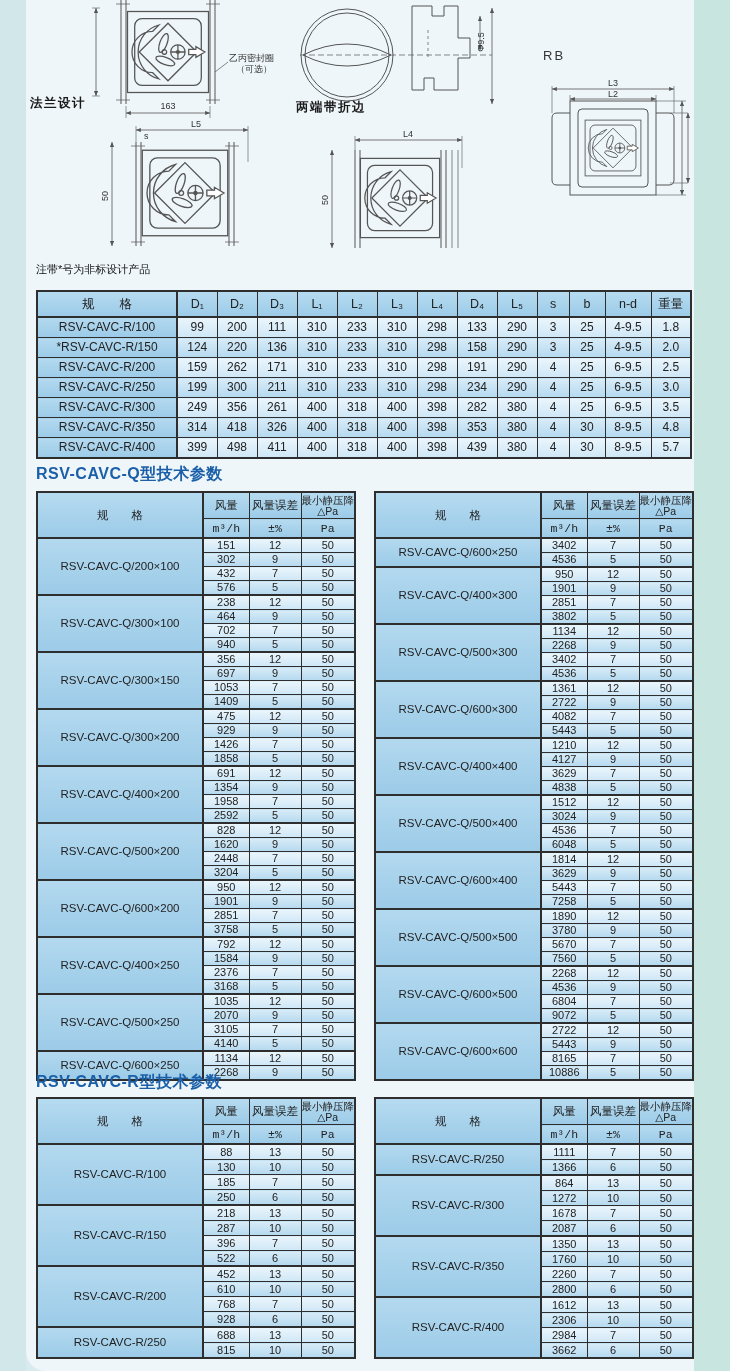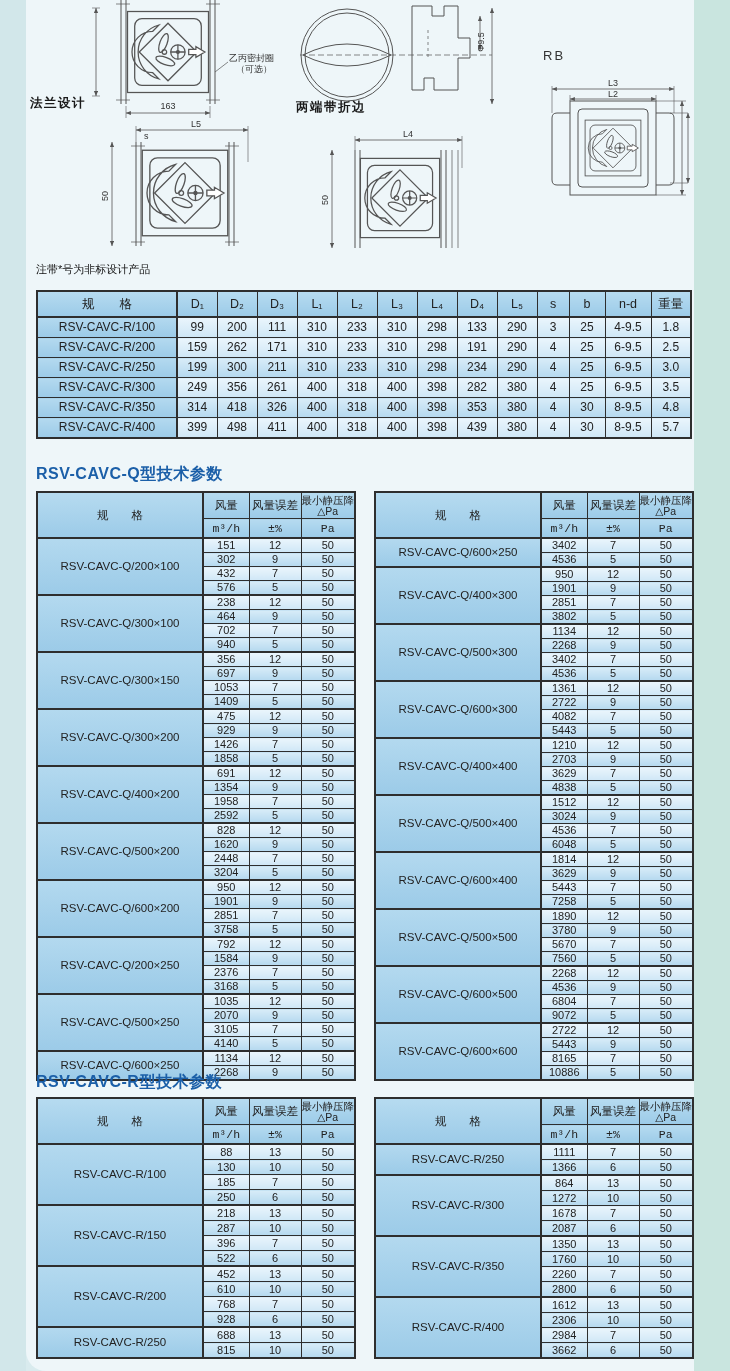--- a/index.html
+++ b/index.html
@@ -204,20 +204,36 @@
             <td class="v0">310</td>
             <td class="v0">298</td>
             <td class="v0">133</td>
             <td class="v0">290</td>
             <td class="v0">3</td>
             <td class="v0">25</td>
             <td class="v0">4-9.5</td>
             <td class="v0">1.8</td>
           </tr>
           <tr>
+            <td class="spec">*RSV-CAVC-R/150</td>
+            <td class="v1">124</td>
+            <td class="v1">220</td>
+            <td class="v1">136</td>
+            <td class="v1">310</td>
+            <td class="v1">233</td>
+            <td class="v1">310</td>
+            <td class="v1">298</td>
+            <td class="v1">158</td>
+            <td class="v1">290</td>
+            <td class="v1">3</td>
+            <td class="v1">25</td>
+            <td class="v1">4-9.5</td>
+            <td class="v1">2.0</td>
+          </tr>
+          <tr>
             <td class="spec">RSV-CAVC-R/200</td>
             <td class="v0">159</td>
             <td class="v0">262</td>
             <td class="v0">171</td>
             <td class="v0">310</td>
             <td class="v0">233</td>
             <td class="v0">310</td>
             <td class="v0">298</td>
             <td class="v0">191</td>
             <td class="v0">290</td>
@@ -459,21 +475,21 @@
             <td class="v0" style="height: 13px;">2851</td>
             <td class="v0" style="height: 13px;">7</td>
             <td class="v0" style="height: 13px;">50</td>
           </tr>
           <tr>
             <td class="v1" style="height: 13px;">3758</td>
             <td class="v1" style="height: 13px;">5</td>
             <td class="v1" style="height: 13px;">50</td>
           </tr>
           <tr class="gs">
-            <td class="spec" rowspan="4">RSV-CAVC-Q/200×250</td>
+            <td class="spec" rowspan="4">RSV-CAVC-Q/400×250</td>
             <td class="v0" style="height: 13px;">792</td>
             <td class="v0" style="height: 13px;">12</td>
             <td class="v0" style="height: 13px;">50</td>
           </tr>
           <tr>
             <td class="v1" style="height: 13px;">1584</td>
             <td class="v1" style="height: 13px;">9</td>
             <td class="v1" style="height: 13px;">50</td>
           </tr>
           <tr>
@@ -618,21 +634,21 @@
             <td class="v1" style="height: 13px;">5</td>
             <td class="v1" style="height: 13px;">50</td>
           </tr>
           <tr class="gs">
             <td class="spec" rowspan="4">RSV-CAVC-Q/400×400</td>
             <td class="v0" style="height: 13px;">1210</td>
             <td class="v0" style="height: 13px;">12</td>
             <td class="v0" style="height: 13px;">50</td>
           </tr>
           <tr>
-            <td class="v1" style="height: 13px;">2703</td>
+            <td class="v1" style="height: 13px;">4127</td>
             <td class="v1" style="height: 13px;">9</td>
             <td class="v1" style="height: 13px;">50</td>
           </tr>
           <tr>
             <td class="v0" style="height: 13px;">3629</td>
             <td class="v0" style="height: 13px;">7</td>
             <td class="v0" style="height: 13px;">50</td>
           </tr>
           <tr>
             <td class="v1" style="height: 13px;">4838</td>

